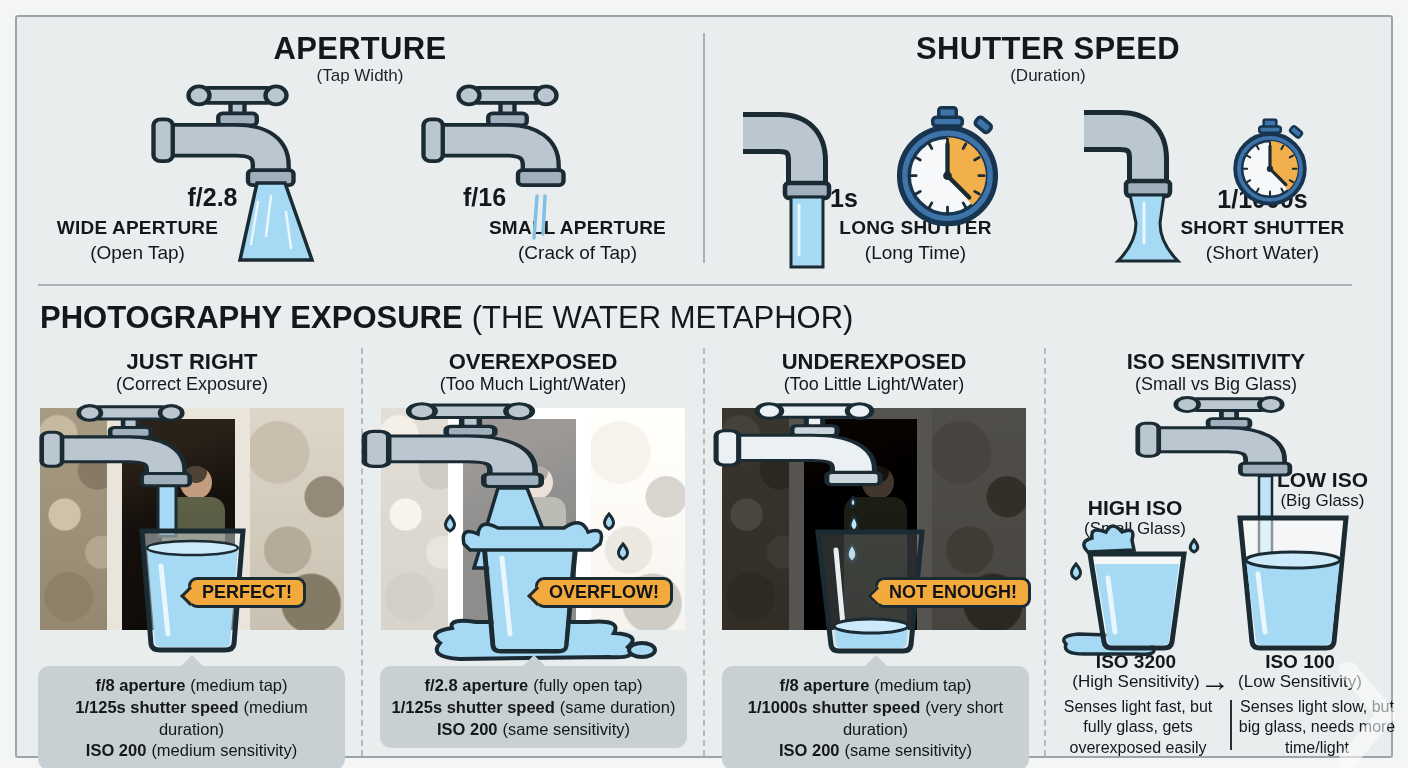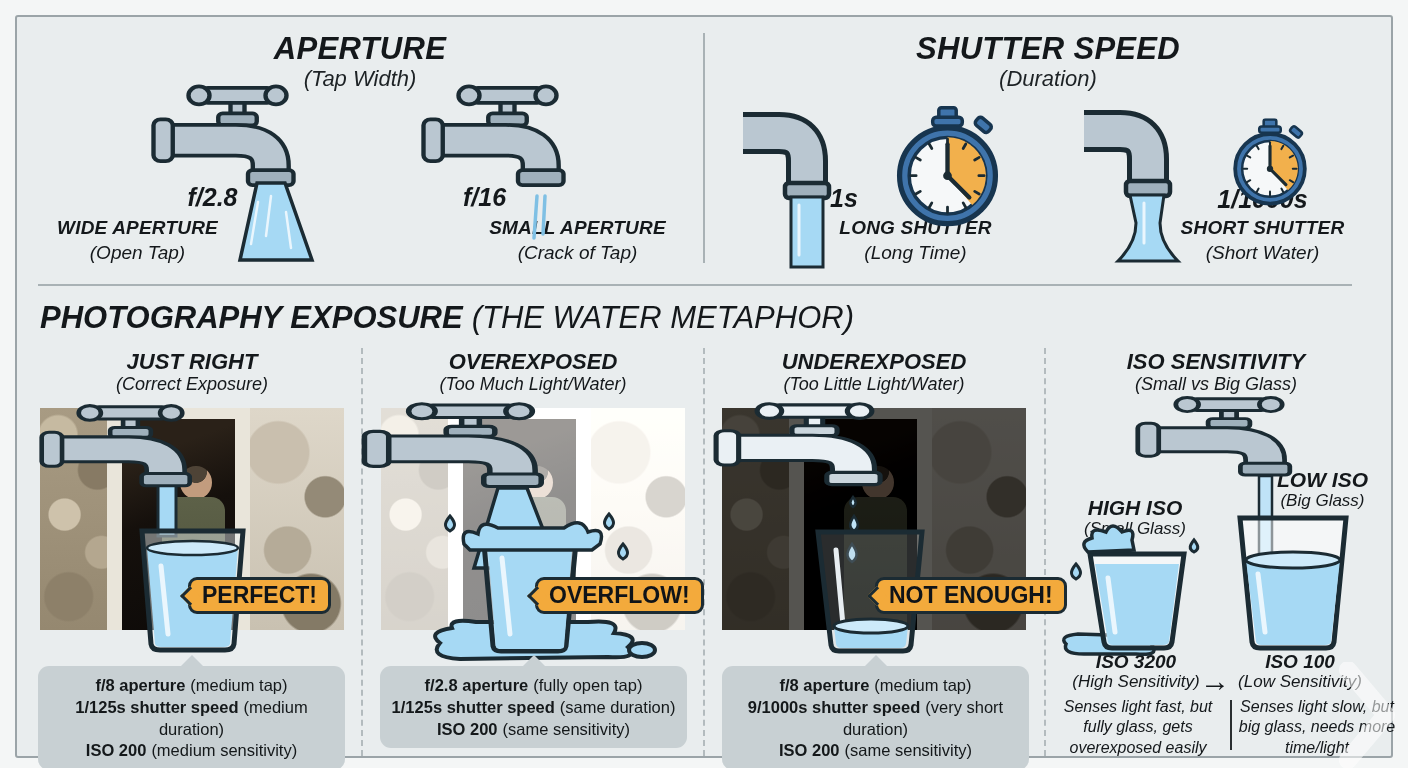--- a/index.html
+++ b/index.html
@@ -1,22 +1,22 @@
 <!DOCTYPE html>
 <html><head>
 <meta charset="utf-8">
 <style>
   html,body{margin:0;padding:0;}
   body{font-family:"Liberation Sans","DejaVu Sans",sans-serif;background:#f3f5f5;}
   .stage{position:relative;width:1408px;height:768px;overflow:hidden;background:#f4f6f6;color:#14181b;}
   .frame{position:absolute;left:15px;top:15px;width:1374px;height:739px;background:#e9edee;border:2px solid #9ba4a8;border-radius:3px;}
-  .abs{position:absolute;font-style:italic;}
+  .abs{position:absolute;}
   .ctr{text-align:center;}
   .sec-title{font-size:31px;font-weight:800;letter-spacing:.3px;}
-  .sec-sub{font-size:22px;font-weight:400;color:#1d2225;}
+  .sec-sub{font-size:17px;font-weight:400;color:#1d2225;}
   .val{font-size:25px;font-weight:800;}
   .lbl{font-size:19px;font-weight:800;letter-spacing:.2px;}
   .sublbl{font-size:19px;font-weight:400;}
   .vdiv{position:absolute;width:2px;background:#a9b2b5;}
   .hdiv{position:absolute;height:2px;background:#a9b2b5;}
   .dashdiv{position:absolute;width:0;border-left:2px dashed #b3bbbe;}
   .main-title{font-size:31px;font-weight:800;white-space:nowrap;}
   .main-title .suffix{font-weight:400;margin-left:9px;}
   .col-title{font-size:22px;font-weight:800;}
   .col-sub{font-size:18px;font-weight:400;}
@@ -39,21 +39,21 @@
       radial-gradient(circle at 65% 88%,#847a66 0 14%,transparent 15%),
       linear-gradient(180deg,#ded7c9,#c9c1b1);}
   .ph-head{position:absolute;left:46%;top:26%;width:10.5%;height:15%;border-radius:50%;
     background:radial-gradient(circle at 50% 18%,#4e4336 0 34%,#c29c7e 36%);}
   .ph-body{position:absolute;left:40%;top:40%;width:21%;height:60%;border-radius:14px 14px 0 0;
     background:linear-gradient(180deg,#5d6148,#4c5039);}
   .photo--over{filter:contrast(.35) brightness(1.62) saturate(.55);}
   .photo--under{filter:brightness(.38) contrast(1.08) saturate(.75);}
   
   .badge{position:absolute;background:#f3aa3c;border:3px solid #1b2b33;border-radius:9px;
-    font-weight:800;font-size:23px;color:#101418;padding:2px 11px;white-space:nowrap;z-index:6;}
+    font-weight:800;font-size:18px;color:#101418;padding:2px 11px;white-space:nowrap;z-index:6;}
   .badge::before{content:"";position:absolute;left:-8px;top:9px;width:11px;height:11px;background:#f3aa3c;
     border-left:3px solid #1b2b33;border-bottom:3px solid #1b2b33;transform:rotate(45deg);}
   
   .caption{position:absolute;width:295px;background:#c8d0d3;border-radius:11px;padding:9px 6px 8px;
     text-align:center;color:#14181a;z-index:5;}
   .caption::before{content:"";position:absolute;top:-11px;left:50%;margin-left:-12px;
     border-left:12px solid transparent;border-right:12px solid transparent;border-bottom:12px solid #c8d0d3;}
   .cap-line{font-size:16.5px;line-height:1.32;}
   .cap-line b{font-weight:800;}
   .cap-line span{margin-left:5px;}
@@ -260,21 +260,21 @@
     <path d="M154,118 C158,124 160,129 154,133 C148,129 150,124 154,118 Z" fill="#bfe3f7" stroke="#1b2b33" stroke-width="2.5"></path>
     <path d="M152,146 C157,153 159,159 152,164 C145,159 147,153 152,146 Z" fill="#bfe3f7" stroke="#1b2b33" stroke-width="2.5"></path>
     <path d="M118,134 L222,134 L211,247 Q210,253 203,253 L139,253 Q132,253 131,247 Z" fill="rgba(190,200,206,0.22)" stroke="#1b2b33" stroke-width="5"></path>
     <line x1="136" y1="152" x2="144" y2="238" stroke="#e8eef2" stroke-width="5" stroke-linecap="round"></line>
     <path d="M134,228 L208,228 L206,246 Q205,250 200,250 L141,250 Q137,250 136,246 Z" fill="#a6d9f4"></path>
     <ellipse cx="171" cy="228" rx="37" ry="7" fill="#cdeafa" stroke="#1b2b33" stroke-width="3"></ellipse>
   </svg>
   <div class="badge" style="left:875px;top:577px;">NOT ENOUGH!</div>
   <div class="caption" style="left:722px;top:666px;">
     <div class="cap-line"><b>f/8 aperture</b><span>(medium tap)</span></div>
-    <div class="cap-line"><b>9/1000s shutter speed</b><span>(very short duration)</span></div>
+    <div class="cap-line"><b>1/1000s shutter speed</b><span>(very short duration)</span></div>
     <div class="cap-line"><b>ISO 200</b><span>(same sensitivity)</span></div>
   </div>
 
   <div class="abs ctr col-title" style="left:1064px;top:349px;width:304px;">ISO SENSITIVITY</div>
   <div class="abs ctr col-sub" style="left:1064px;top:374px;width:304px;">(Small vs Big Glass)</div>
 
   <svg class="gfx" style="left:1060px;top:392px;" width="345" height="275" viewBox="0 0 345 275">
 
     <rect x="199" y="84" width="13" height="95" fill="#bfe3f7" stroke="#1b2b33" stroke-width="2.5"></rect>
     <g style="--metal:#bac7d1;--metal2:#9fb0bc;--ink:#1b2b33">

